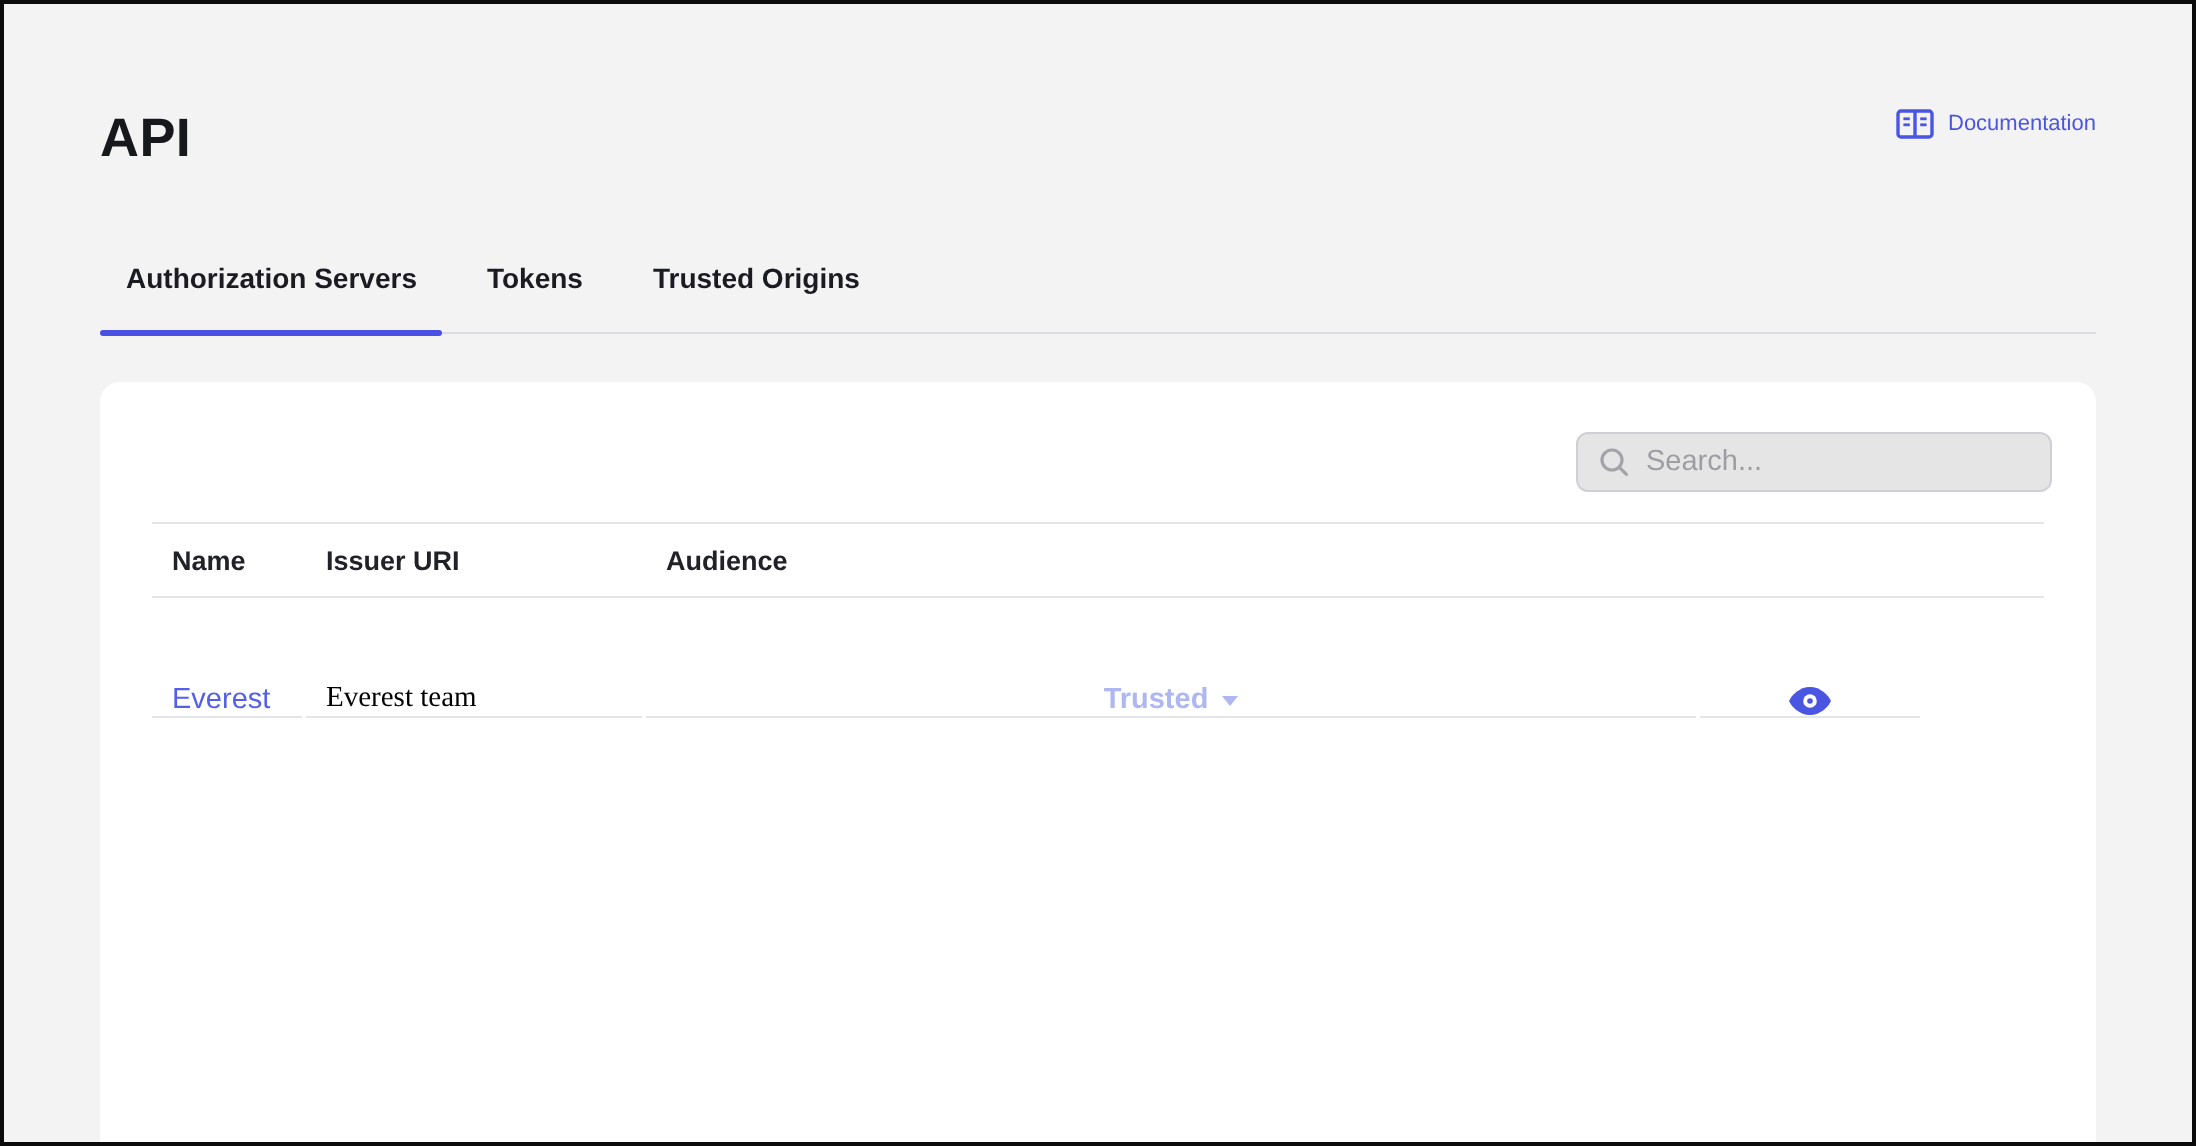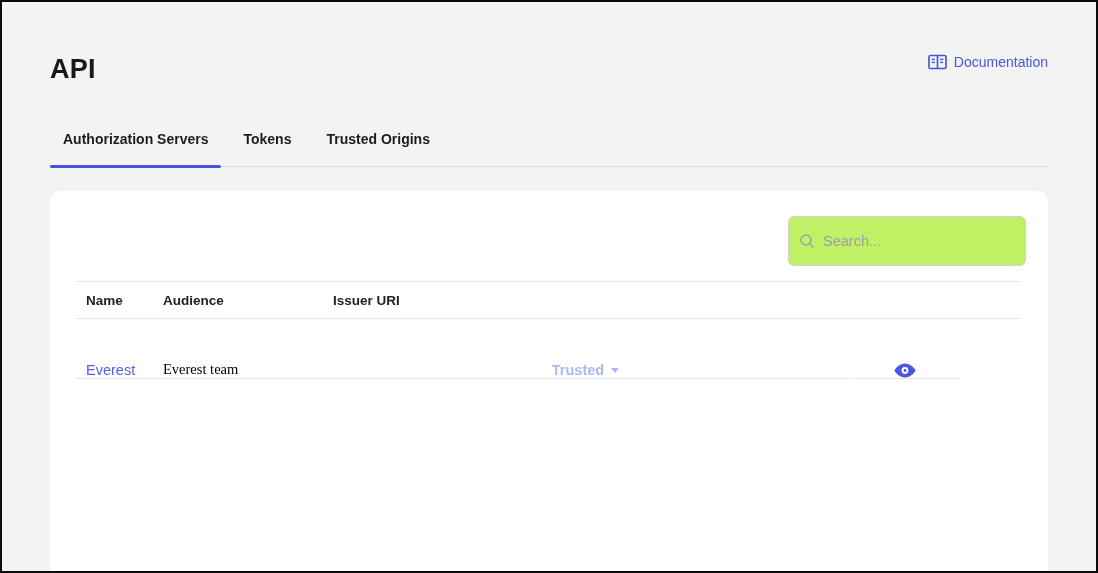--- a/index.html
+++ b/index.html
@@ -10,39 +10,39 @@
     background: #f3f3f4;
     overflow: hidden;
     font-family: "Liberation Sans", sans-serif;
   }
   .page { padding: 52px 48px 0; height: 100%; display: flex; flex-direction: column; }
 
   .topbar { display: flex; justify-content: space-between; align-items: flex-start; }
   .title { font-size: 27px; font-weight: 700; color: #17181c; letter-spacing: .2px; }
   .doc-link {
     display: flex; align-items: center; gap: 7px;
-    color: #4a55e1; font-size: 14px; cursor: pointer; text-decoration: none; padding-left: 16px;
+    color: #4a55e1; font-size: 11px; cursor: pointer; text-decoration: none; padding-left: 16px;
   }
 
   .tabs { margin-top: 46px; display: flex; gap: 9px; border-bottom: 1px solid #dbdcdf; }
   .tab { padding: 0 13px 19px; font-size: 14px; font-weight: 700; color: #1b1c21; cursor: pointer; position: relative; white-space: nowrap; }
   .tab.active::after {
     content: ""; position: absolute; left: 0; right: 0; bottom: -2px;
     height: 3px; background: #4a50e4; border-radius: 2px;
   }
 
   .card {
     margin-top: 24px; background: #ffffff;
     border-radius: 10px 10px 0 0;
     flex: 1; padding: 25px 22px 0;
   }
   .search-row { display: flex; justify-content: flex-end; }
   .search-box {
-    width: 238px; height: 50px;
-    border: 1px solid #cfd0d5; border-radius: 6px; background: #bef264;
+    width: 238px; height: 30px;
+    border: 1px solid #cfd0d5; border-radius: 6px; background: #e5e5e5;
     display: flex; align-items: center; padding: 0 10px; gap: 8px;
   }
   .search-box input {
     border: none; outline: none; width: 100%;
     font-size: 14.5px; color: #333; font-family: inherit; background: transparent;
   }
   .search-box input::placeholder { color: #9d9ea4; }
 
   .table { margin: 15px 4px 0; }
   .thead, .trow {
@@ -109,22 +109,22 @@
             </svg>
           </span>
           <input type="text" placeholder="Search..." style="">
         </div>
       </div>
 
       <div class="table">
 
         <div class="thead">
           <div class="th">Name</div>
+          <div class="th">Issuer URI</div>
           <div class="th">Audience</div>
-          <div class="th">Issuer URI</div>
           <div class="th"></div>
           <div class="th"></div>
         </div>
 
         <div class="trow">
           <div class="td">
             <a class="name-link">Everest</a>
           </div>
           <div class="td">
             <span class="audience-text">Everest team</span>

